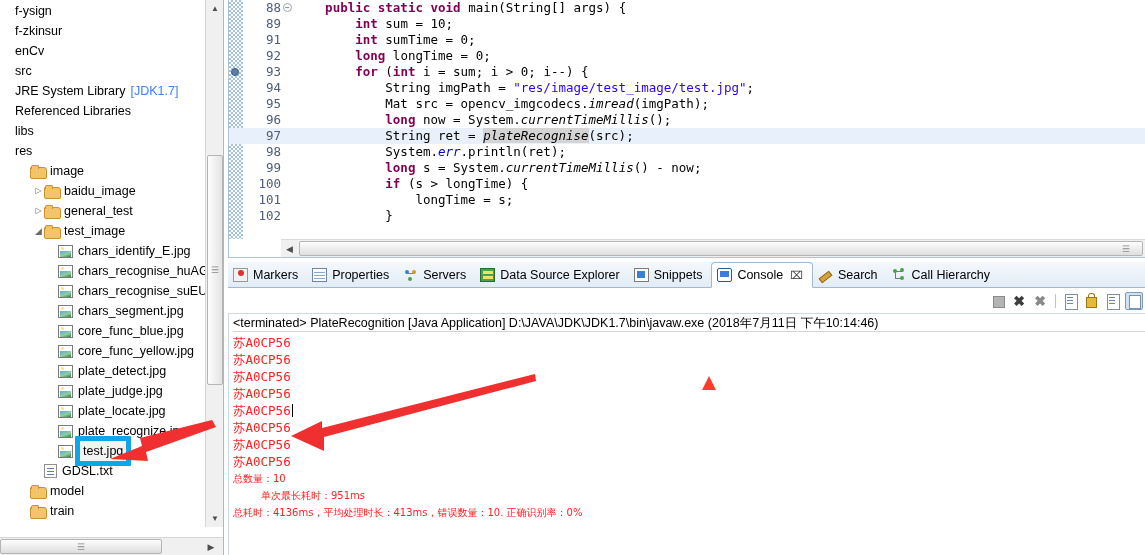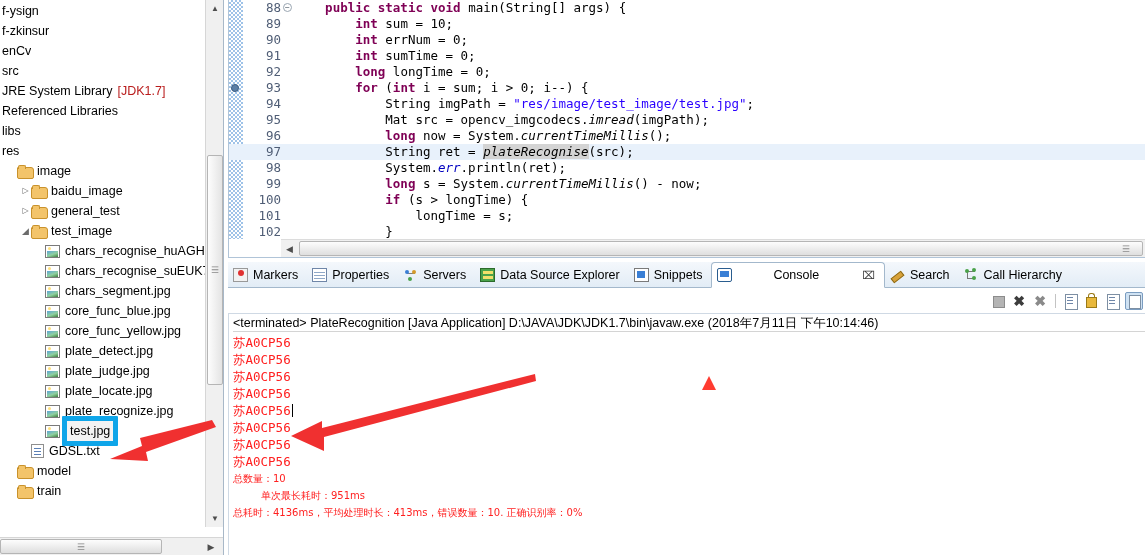--- a/index.html
+++ b/index.html
@@ -24,21 +24,21 @@
   #tree {
     position:absolute; left:0; top:0; width:206px; height:527px;
     overflow:hidden;
     padding-top:1px;
   }
   .trow {
     height:20px; line-height:20px;
     white-space:nowrap;
     display:flex; align-items:center;
     font-size:12.5px;
-    padding-left:2px;
+    padding-left:15px;
     position:relative;
   }
   .trow .lbl { overflow:hidden; }
   .arrow {
     width:11px; display:inline-block; text-align:center;
     color:#6b6b6b; font-size:8px; flex:0 0 11px;
   }
   .spacer { display:inline-block; flex:0 0 auto; }
   .folder-ico {
     width:16px; height:13px; flex:0 0 16px;
@@ -74,21 +74,21 @@
   .txt-ico {
     width:13px; height:14px; flex:0 0 13px; margin-right:5px;
     background:#fff; border:1px solid #8f8f8f; position:relative;
     display:inline-block;
   }
   .txt-ico:before {
     content:""; position:absolute; left:2px; top:3px; right:2px;
     height:1px; background:#5b7fb5;
     box-shadow:0 3px 0 #5b7fb5, 0 6px 0 #5b7fb5;
   }
-  .dim { color:#b91c1c; }
+  .dim { color:#3b82f6; }
   .selected-box {
     border:5px solid #0ea5e9; background:#f3f3f3;
     padding:0 3px; border-radius:1px; margin-left:-3px;
   }
 
   
   #tree-vscroll {
     position:absolute; right:0; top:0; width:18px; height:527px;
     background:#f0f0f0; border-left:1px solid #d6d6d6;
   }
@@ -184,21 +184,21 @@
     border-bottom:1px solid #a3b8cc;
   }
   .tab {
     position:relative; float:left; height:26px; line-height:26px;
     padding:0 9px 0 5px; display:flex; align-items:center;
     font-size:12.5px; color:#000; white-space:nowrap;
   }
   .tab.active {
     background:#ffffff;
     border:1px solid #a3b8cc; border-bottom:1px solid #ffffff;
-    border-radius:4px 4px 0 0; height:26px; margin-top:0px;gap:36px;
+    border-radius:4px 4px 0 0; height:26px; margin-top:0px;
   }
   .tabico { width:15px; height:14px; margin-right:5px; flex:0 0 15px; position:relative; }
   .ti-markers{ background:#f2f2f2; border:1px solid #999; }
   .ti-markers:after{content:"";position:absolute;left:4px;top:1px;width:6px;height:6px;border-radius:50%;background:#e03030;}
   .ti-props{ background:#fff; border:1px solid #6f86a8; }
   .ti-props:after{content:"";position:absolute;left:1px;top:3px;right:1px;height:1px;background:#8fa8c8;box-shadow:0 3px 0 #8fa8c8,0 6px 0 #8fa8c8;}
   .ti-servers:after{content:"";position:absolute;left:2px;top:2px;width:4px;height:4px;border-radius:50%;background:#3a7fd5;
     box-shadow:7px 0 0 #d59a2a, 3px 7px 0 #4aa24a;}
   .ti-servers:before{content:"";position:absolute;left:4px;top:5px;width:8px;height:1px;background:#7f7f7f;}
   .ti-dse{ background:#4aa24a; border:1px solid #2c6b2c; }
@@ -316,20 +316,26 @@
       <div class="trow">
         <span class="spacer" style="width: 18px;"></span>
         <span class="arrow" style="font-size: 9px;">◢</span>
         <span class="folder-ico"></span>
         <span class="lbl"><span>test_image</span></span>
       </div>
       <div class="trow">
         <span class="spacer" style="width: 32px;"></span>
         <span class="arrow"></span>
         <span class="img-ico"></span>
+        <span class="lbl"><span>chars_identify_E.jpg</span></span>
+      </div>
+      <div class="trow">
+        <span class="spacer" style="width: 32px;"></span>
+        <span class="arrow"></span>
+        <span class="img-ico"></span>
         <span class="lbl"><span>chars_recognise_huAGH0</span></span>
       </div>
       <div class="trow">
         <span class="spacer" style="width: 32px;"></span>
         <span class="arrow"></span>
         <span class="img-ico"></span>
         <span class="lbl"><span>chars_recognise_suEUK72</span></span>
       </div>
       <div class="trow">
         <span class="spacer" style="width: 32px;"></span>
@@ -416,21 +422,20 @@
 </div>
 
 <div id="right">
 
   <div id="editor">
     <div id="code-scroll">
       <div class="ann-col"></div>
       <div id="code-lines">
           <div class="line"><span class="lnum">88</span><span class="fold">−</span><span class="ctext"><span>    </span><span class="kw">public </span><span class="kw">static </span><span class="kw">void </span><span>main(String[] args) {</span></span></div>
           <div class="line"><span class="lnum">89</span><span class="ctext"><span>        </span><span class="kw">int </span><span>sum = 10;</span></span></div>
-          <div class="line"><span class="lnum">90</span><span class="ctext"><span>        </span><span class="kw">int </span><span>errNum = 0;</span></span></div>
           <div class="line"><span class="lnum">91</span><span class="ctext"><span>        </span><span class="kw">int </span><span>sumTime = 0;</span></span></div>
           <div class="line"><span class="lnum">92</span><span class="ctext"><span>        </span><span class="kw">long </span><span>longTime = 0;</span></span></div>
           <div class="line"><span class="bkpt"></span><span class="lnum">93</span><span class="ctext"><span>        </span><span class="kw">for </span><span>(</span><span class="kw">int </span><span>i = sum; i &gt; 0; i--) {</span></span></div>
           <div class="line"><span class="lnum">94</span><span class="ctext"><span>            </span><span>String imgPath = </span><span class="str">"res/image/test_image/test.jpg"</span><span>;</span></span></div>
           <div class="line"><span class="lnum">95</span><span class="ctext"><span>            </span><span>Mat src = opencv_imgcodecs.</span><span class="mth">imread</span><span>(imgPath);</span></span></div>
           <div class="line"><span class="lnum">96</span><span class="ctext"><span>            </span><span class="kw">long </span><span>now = System.</span><span class="mth">currentTimeMillis</span><span>();</span></span></div>
           <div class="line hl"><span class="lnum">97</span><span class="ctext"><span>            </span><span>String ret = </span><span class="sel-word mth">plateRecognise</span><span>(src);</span></span></div>
           <div class="line"><span class="lnum">98</span><span class="ctext"><span>            </span><span>System.</span><span class="fld">err</span><span>.println(ret);</span></span></div>
           <div class="line"><span class="lnum">99</span><span class="ctext"><span>            </span><span class="kw">long </span><span>s = System.</span><span class="mth">currentTimeMillis</span><span>() - now;</span></span></div>
           <div class="line"><span class="lnum">100</span><span class="ctext"><span>            </span><span class="kw">if </span><span>(s &gt; longTime) {</span></span></div>

